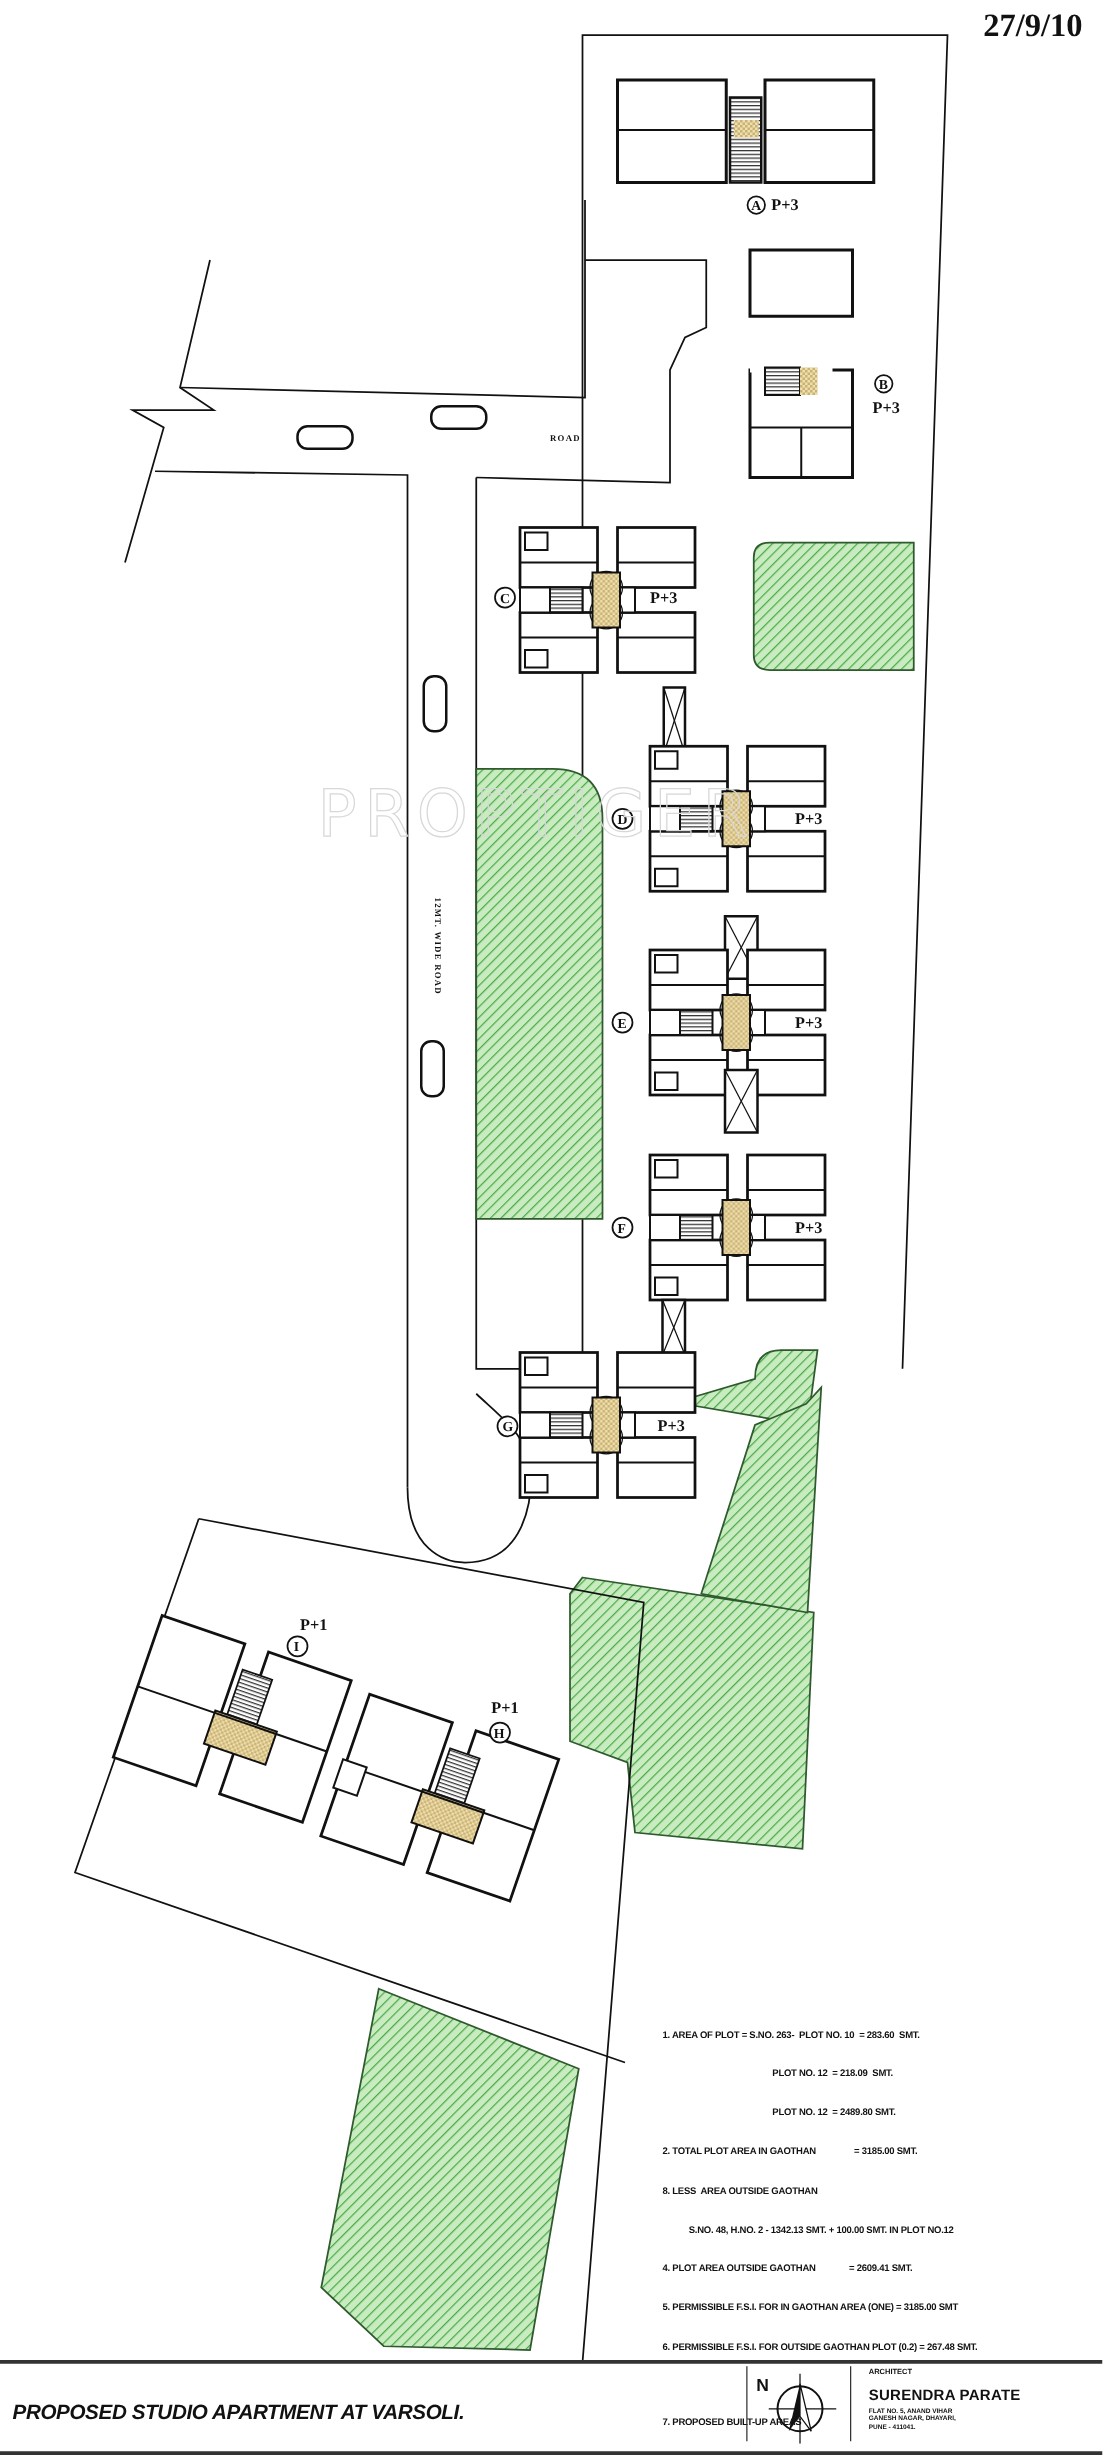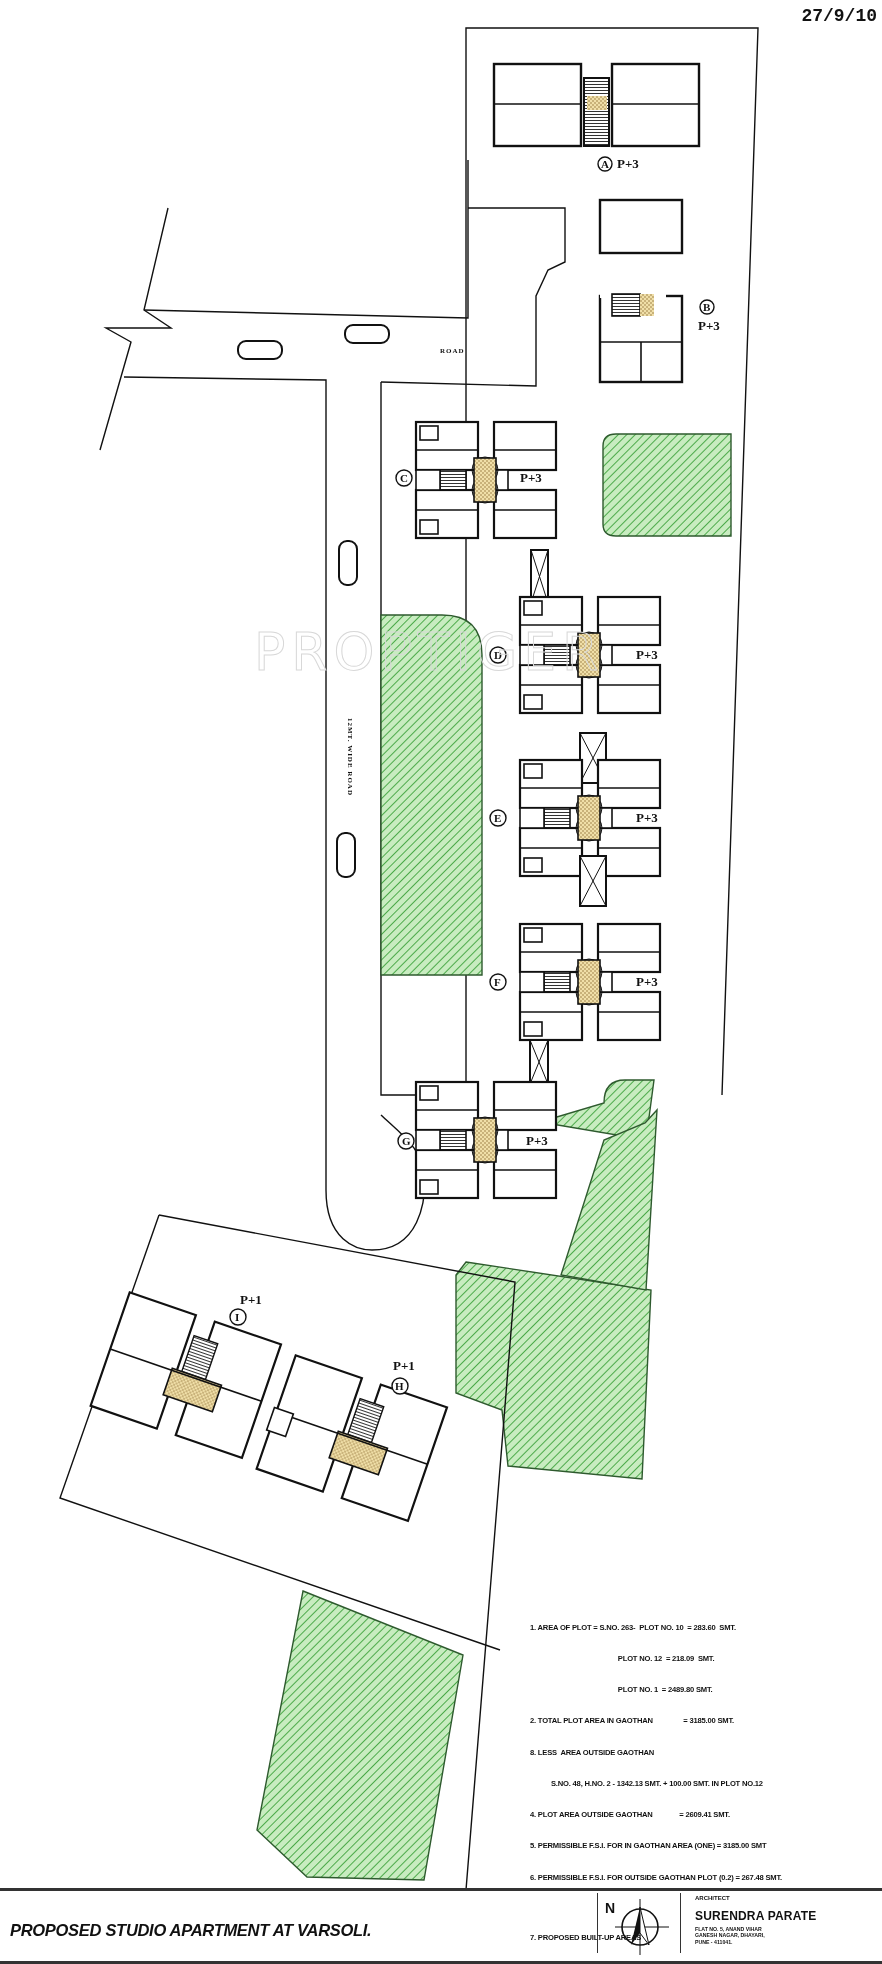--- a/index.html
+++ b/index.html
@@ -1,18 +1,18 @@
 <!DOCTYPE html>
 <html><head>
 <meta charset="utf-8">
 <style>
   * { box-sizing: border-box; margin: 0; padding: 0; }
   html, body { width: 882px; height: 1964px; background: #ffffff; overflow: hidden; }
   body { position: relative; font-family: "Liberation Sans", sans-serif; color: #111; }
-  .date { position: absolute; right: 5px; top: 6px; font-family: Liberation Mono, monospace; font-weight: bold; font-size: 18px; }
+  .date { position: absolute; right: 16px; top: 6px; font-family: Liberation Serif, serif; font-weight: bold; font-size: 26px; }
   svg.plan { position: absolute; left: 0; top: 0; }
   .lbl { font-family: "Liberation Serif", serif; font-weight: bold; font-size: 13px; fill: #111; }
   .wing-tag { font-family: "Liberation Serif", serif; font-weight: bold; font-size: 11px; fill: #111; }
   .road-text { font-family: "Liberation Serif", serif; font-weight: bold; font-size: 7px; letter-spacing: 1px; fill: #111; }
   .watermark { position: absolute; left: 254px; top: 622px; font-family: "DejaVu Sans", sans-serif; font-size: 52px; letter-spacing: 6px; color: transparent; -webkit-text-stroke: 1px #d8d8d8; }
   .notes { position: absolute; left: 530px; top: 1602px; width: 345px; font-family: "Liberation Sans", sans-serif; font-weight: bold; font-size: 7.6px; line-height: 10.4px; letter-spacing: -0.2px; white-space: pre; }
   .notes .gap { height: 8px; }
   .footer { position: absolute; left: 0; top: 1888px; width: 882px; height: 76px; border-top: 3px solid #333; border-bottom: 3px solid #333; }
   .footer-title { position: absolute; left: 10px; top: 30px; font-family: "Liberation Sans", sans-serif; font-weight: bold; font-size: 16.5px; letter-spacing: -0.3px; font-style: italic; }
   .footer-sep1 { position: absolute; left: 597px; top: 2px; width: 1px; height: 60px; background: #333; }
@@ -189,21 +189,21 @@
   <circle cx="400" cy="1386" r="8" fill="#fff" stroke="#111" stroke-width="1.4"></circle>
   <text class="wing-tag" x="395" y="1390">H</text>
   <text class="lbl" x="393" y="1370">P+1</text>
 </svg>
 
 <div class="watermark">PROPTIGER</div>
 
 <div class="notes">
   <div>1. AREA OF PLOT = S.NO. 263-  PLOT NO. 10  = 283.60  SMT.</div>
   <div>                                              PLOT NO. 12  = 218.09  SMT.</div>
-  <div>                                              PLOT NO. 1  = 2489.80 SMT.</div>
+  <div>                                              PLOT NO. 12  = 2489.80 SMT.</div>
   <div>2. TOTAL PLOT AREA IN GAOTHAN                = 3185.00 SMT.</div>
   <div>8. LESS  AREA OUTSIDE GAOTHAN</div>
   <div>           S.NO. 48, H.NO. 2 - 1342.13 SMT. + 100.00 SMT. IN PLOT NO.12</div>
   <div>4. PLOT AREA OUTSIDE GAOTHAN              = 2609.41 SMT.</div>
   <div>5. PERMISSIBLE F.S.I. FOR IN GAOTHAN AREA (ONE) = 3185.00 SMT</div>
   <div>6. PERMISSIBLE F.S.I. FOR OUTSIDE GAOTHAN PLOT (0.2) = 267.48 SMT.</div>
   <div class="gap"></div>
   <div>7. PROPOSED BUILT-UP AREAS</div>
   <div>                  A WING - 129.01 SMT.</div>
   

